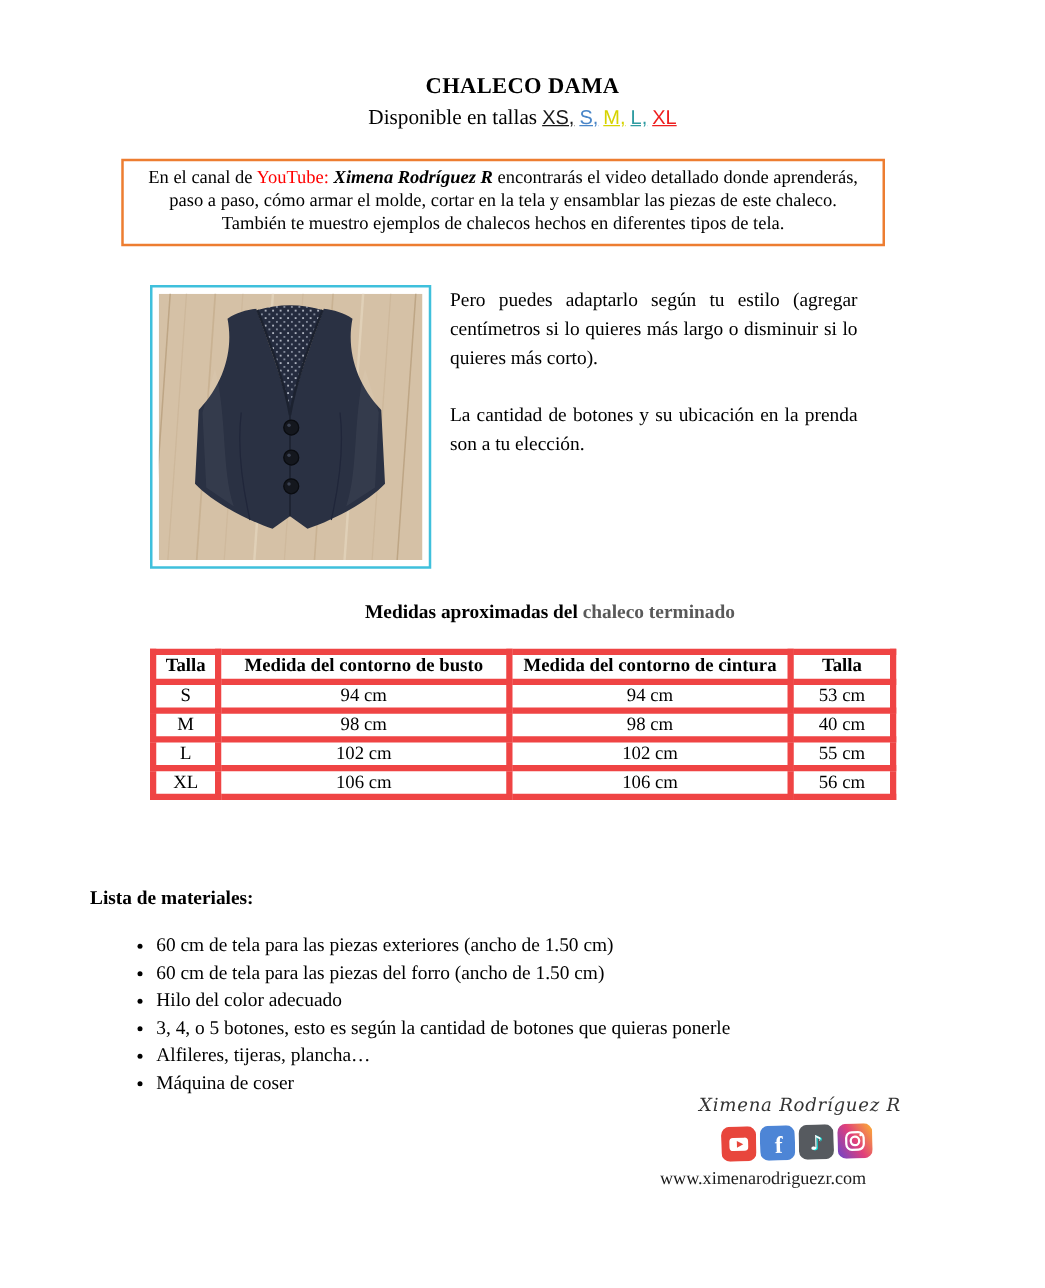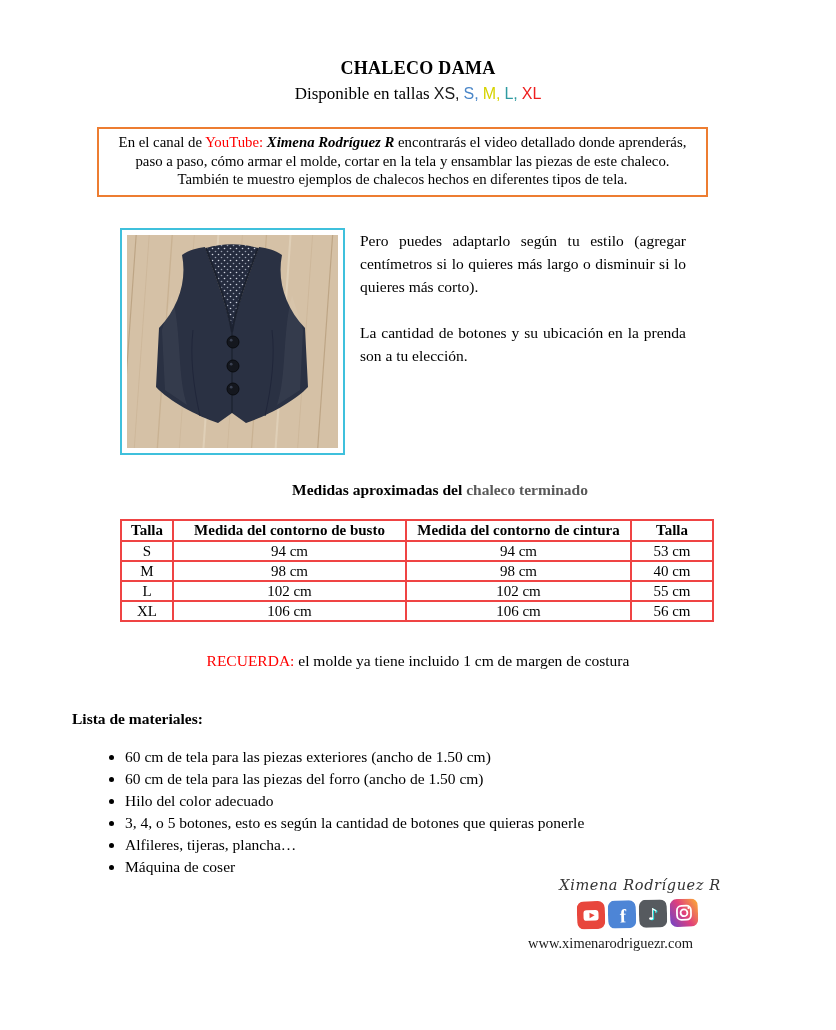--- a/index.html
+++ b/index.html
@@ -2,21 +2,21 @@
 <html><head>
 <meta charset="utf-8">
 <style>
   html,body{margin:0;padding:0;background:#fff;}
   .page{position:relative;width:836px;height:1030px;background:#fff;overflow:hidden;
         font-family:"Liberation Serif",serif;color:#000;padding-left:40px;}
 
   .doc-title{position:absolute;top:58px;left:0;width:836px;text-align:center;
              font-size:18px;font-weight:bold;letter-spacing:.3px;}
   .doc-subtitle{position:absolute;top:84px;left:0;width:836px;text-align:center;font-size:17px;}
-  .size-token{font-family:"Liberation Sans",sans-serif;font-size:16px;margin-left:4px;}
+  .size-token{font-family:"Liberation Sans",sans-serif;font-size:16px;margin-left:4px;text-decoration:underline;}
 
   .info-box{position:absolute;top:127px;left:97px;width:611px;box-sizing:border-box;
             border:2px solid #000000;padding:4px 14px 6px 14px;text-align:center;
             font-size:14.8px;line-height:18.6px;}
   .seg-youtube{color:#ff0000;}
   .seg-channel{font-weight:bold;font-style:italic;}
 
   .vest-photo{position:absolute;top:228px;left:120px;width:225px;height:227px;box-sizing:border-box;
               border:2px solid #3fc0dc;padding:5px;background:#fff;}
   .vest-photo svg{display:block;}
@@ -24,21 +24,21 @@
   .description{position:absolute;top:229px;left:360px;width:326px;font-size:15.5px;
                line-height:23px;text-align:justify;}
   .description p{margin:0 0 23px 0;}
 
   .medidas-heading{position:absolute;top:481px;left:22px;width:836px;text-align:center;
                    font-size:15.5px;font-weight:bold;}
   .heading-gray{color:#595959;}
 
   table.medidas{position:absolute;top:519px;left:120px;width:592px;border-collapse:collapse;
                 table-layout:fixed;font-size:15px;}
-  table.medidas th,table.medidas td{border:2px solid #ef4444;text-align:center;
+  table.medidas th,table.medidas td{border:5px solid #ef4444;text-align:center;
                 padding:0;line-height:17px;height:18px;}
   table.medidas th{font-weight:bold;height:19px;}
 
   .reminder{position:absolute;top:652px;left:0;width:836px;text-align:center;font-size:15.5px;}
   .reminder-label{color:#ff0000;}
 
   .materials-heading{position:absolute;top:710px;left:72px;font-size:15.5px;font-weight:bold;}
   ul.materials{position:absolute;top:748px;left:99px;width:610px;margin:0;padding:0 0 0 26px;
                font-size:15.5px;}
   ul.materials li{margin:0 0 4px 0;line-height:18px;}
@@ -170,22 +170,20 @@
 
         <tr>
           <td>XL</td>
           <td>106 cm</td>
           <td>106 cm</td>
           <td>56 cm</td>
         </tr>
       </tbody>
   </table>
 
-  <div class="reminder"><span class="reminder-label" style="color: rgb(255, 0, 0);">RECUERDA:</span><span> el molde ya tiene incluido 1 cm de margen de costura</span>
-  </div>
 
   <div class="materials-heading">Lista de materiales:</div>
   <ul class="materials">
 
   <li>60 cm de tela para las piezas exteriores (ancho de 1.50 cm)</li>
       <li>60 cm de tela para las piezas del forro (ancho de 1.50 cm)</li>
       <li>Hilo del color adecuado</li>
       <li>3, 4, o 5 botones, esto es según la cantidad de botones que quieras ponerle</li>
       <li>Alfileres, tijeras, plancha…</li>
       <li>Máquina de coser</li>

